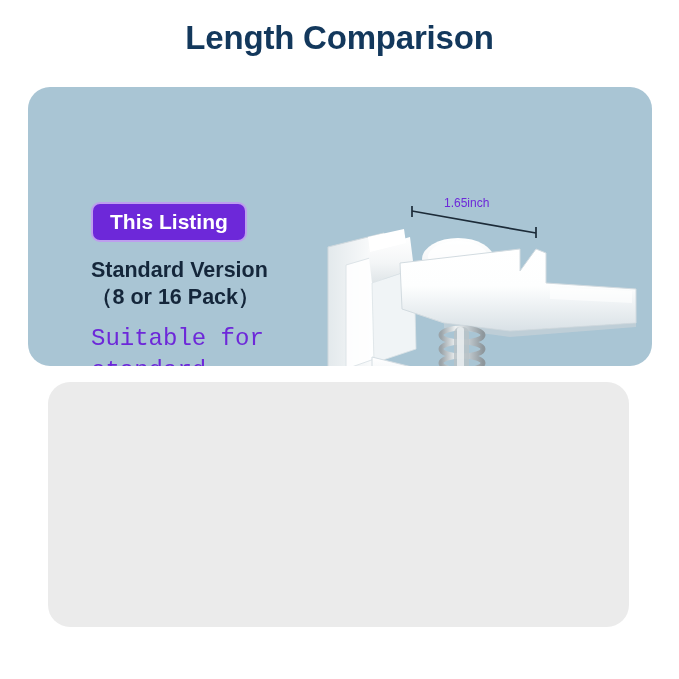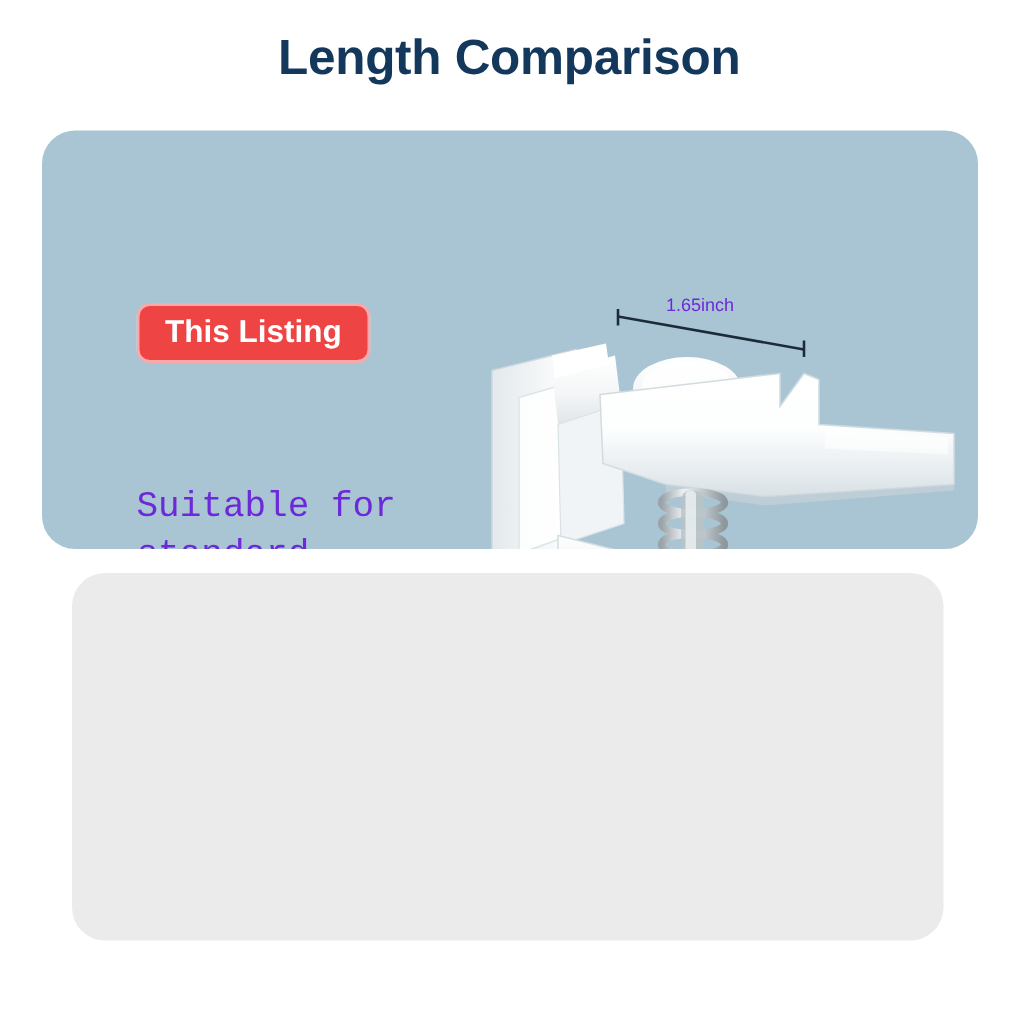--- a/index.html
+++ b/index.html
@@ -54,21 +54,21 @@
     height: 245px;
     background: #ebebeb;
   }
 
   
   .badge {
     position: absolute;
     display: inline-flex;
     align-items: center;
     justify-content: center;
-    background: #ef4444;
+    background: #6d28d9;
     color: #ffffff;
     font-size: 21px;
     font-weight: bold;
     border-radius: 9px;
     padding: 7px 17px 8px 17px;
     border: 2.5px solid rgba(255,255,255,0.55);
     white-space: nowrap;
     line-height: 1;
   }
 
@@ -213,20 +213,22 @@
       <path d="M48 130 L96 142 L176 168 L176 186 L96 162 L48 150 Z" fill="url(#wBaseA)"></path>
       <path d="M48 130 L96 142 L176 168 L176 186 L96 162 L48 150 Z" fill="none" stroke="#d4dde2" stroke-width="1"></path>
 
       <ellipse cx="142" cy="178" rx="32" ry="13" fill="url(#wFaceA)"></ellipse>
       <ellipse cx="142" cy="175" rx="27" ry="9" fill="#ffffff" opacity="0.8"></ellipse>
       <ellipse cx="140" cy="170" rx="9" ry="4" fill="#cdd6db"></ellipse>
     </svg>
 
     <div class="badge badge-primary">This Listing</div>
 
+    <div class="headline headline-primary">Standard Version
+（8 or 16 Pack）</div>
 
     <div class="subtext subtext-primary">Suitable for standard
 cabinet</div>
 
     <div class="dim-label dim-label-primary">1.65inch</div>
 
     <svg class="dim-svg dim-svg-primary" width="140" height="36">
       <line class="dim-line" x1="4" y1="8" x2="128" y2="30"></line>
       <line class="dim-tick" x1="4" y1="3" x2="4" y2="14"></line>
       <line class="dim-tick" x1="128" y1="24" x2="128" y2="35"></line>

